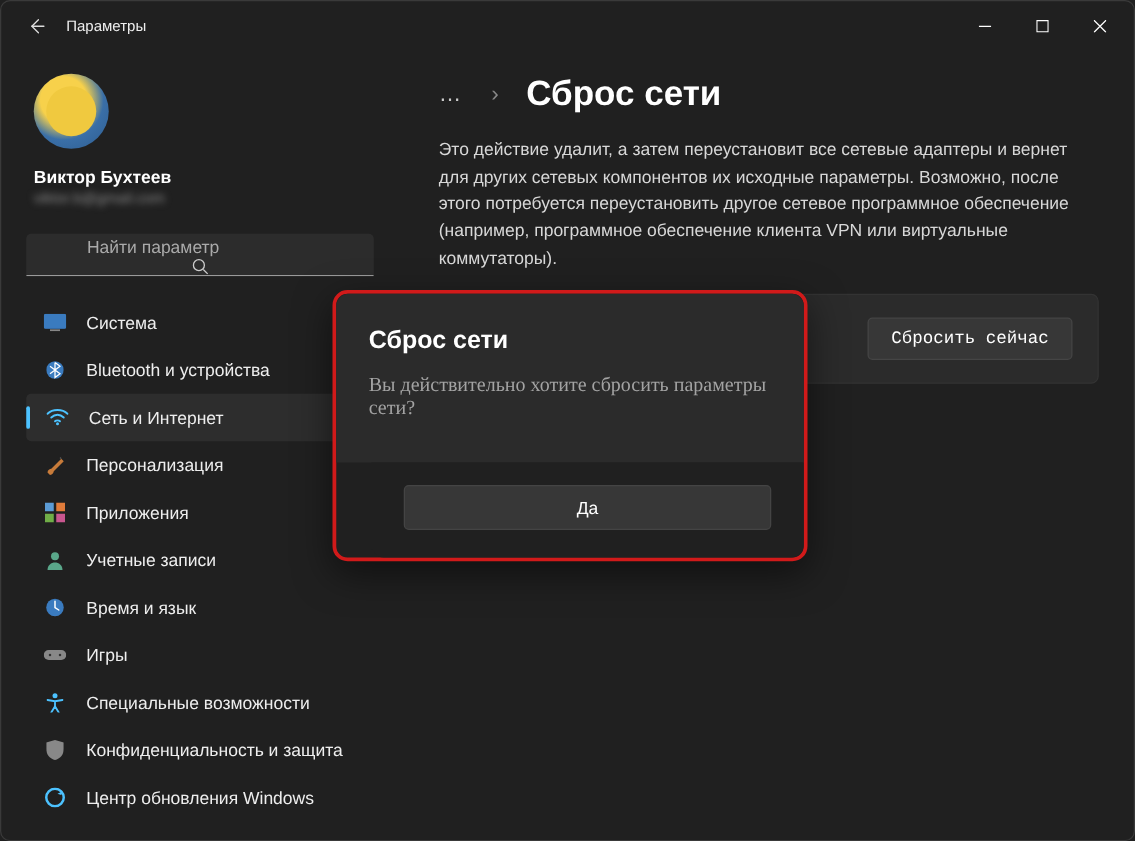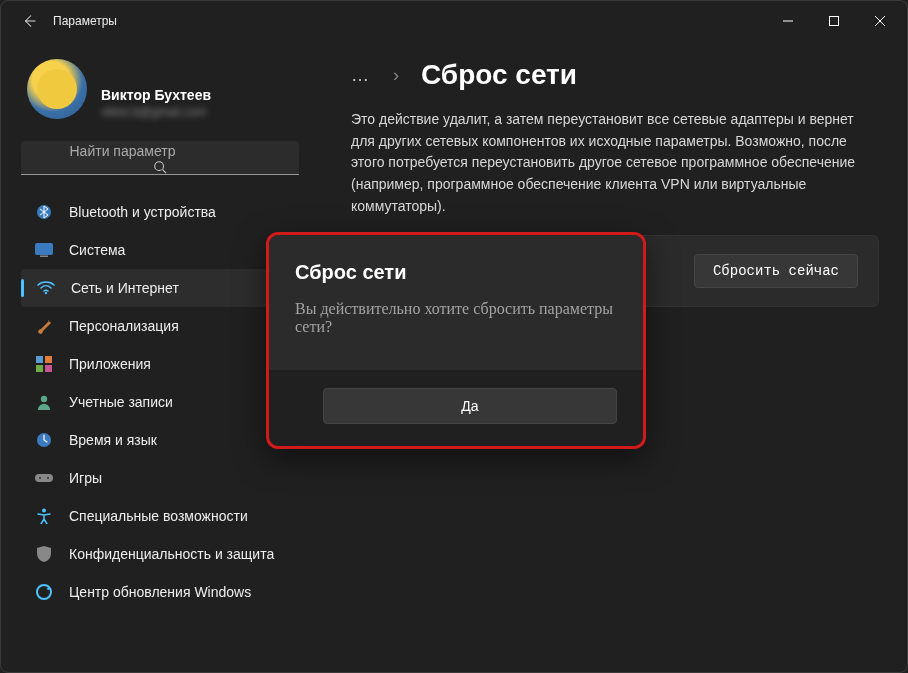--- a/index.html
+++ b/index.html
@@ -5,21 +5,21 @@
 * { margin: 0; padding: 0; box-sizing: border-box; font-family: "Segoe UI", sans-serif; }
 body { background: #202020; width: 908px; height: 673px; overflow: hidden; position: relative; }
 .window { width: 100%; height: 100%; background: #202020; border: 1px solid #3a3a3a; border-radius: 8px; display: flex; flex-direction: column; }
 .titlebar { height: 40px; display: flex; align-items: center; padding: 0 4px 0 14px; color: #fff; }
 .back-btn { width: 28px; height: 28px; display: flex; align-items: center; justify-content: center; color: #ddd; margin-right: 10px; }
 .title { font-size: 12px; color: #eee; flex: 1; }
 .win-controls { display: flex; }
 .win-btn { width: 46px; height: 32px; display: flex; align-items: center; justify-content: center; color: #fff; }
 .body { flex: 1; display: flex; padding: 0 10px; }
 .sidebar { width: 300px; padding: 10px 6px 10px 10px; }
-.profile { display: flex; align-items: flex-end; padding: 8px 6px 18px 6px; gap: 14px; }
+.profile { display: flex; align-items: flex-start; padding: 8px 6px 18px 6px; gap: 14px; flex-direction: column; }
 .avatar { width: 60px; height: 60px; border-radius: 50%; background: radial-gradient(circle at 40% 35%, #f7d14b 0%, #f7d14b 35%, #3a6fa7 60%, #2d5c8f 100%); display:flex; align-items:center; justify-content:center; overflow:hidden; }
 .avatar-inner { width:40px; height:40px; border-radius:50%; background:#f0c93f; position:relative; }
 .profile-text .name { color: #fff; font-size: 14px; font-weight: 600; }
 .profile-text .email { color: #888; font-size: 12px; filter: blur(3px); margin-top:2px; }
 .search { margin: 4px 6px 18px 0; background: #2c2c2c; border-bottom: 1px solid #9a9a9a; border-radius: 4px 4px 0 0; height: 34px; display: flex; align-items: center; padding: 0 12px; flex-direction: column; }
 .search input { background: transparent; border: none; outline: none; color: #ccc; flex: 1; font-size: 14px; }
 .search input::placeholder { color: #aaa; }
 .search .icon { color: #ccc; }
 .nav { list-style: none; }
 .nav-item { display: flex; align-items: center; gap: 16px; padding: 10px 14px; color: #eee; font-size: 14px; border-radius: 4px; position: relative; }
@@ -91,35 +91,35 @@
         <span class="icon">
             <svg width="14" height="14" viewBox="0 0 16 16">
               <circle cx="7" cy="7" r="5" stroke="#ccc" fill="none" stroke-width="1.2"></circle>
               <path d="M11 11l4 4" stroke="#ccc" stroke-width="1.2"></path>
             </svg>
           </span>
       </div>
       <ul class="nav">
         <li class="nav-item">
           <span class="nav-icon">
-              <svg width="14" height="16" viewBox="0 0 14 16">
-                <circle cx="7" cy="8" r="7" fill="#3a7bbf"></circle>
-                <path d="M7 2v12l4-3-8-6m0 6l8-6-4-3" stroke="#fff" stroke-width="1" fill="none"></path>
-              </svg>
-            </span>
-          <span>Bluetooth и устройства</span>
-        </li>
-        <li class="nav-item">
-          <span class="nav-icon">
               <svg width="18" height="14" viewBox="0 0 18 14">
                 <rect x="0.5" y="0.5" width="17" height="11" rx="1" fill="#3a7bbf" stroke="#3a7bbf"></rect>
                 <rect x="5" y="12.5" width="8" height="1.5" fill="#888"></rect>
               </svg>
             </span>
           <span>Система</span>
+        </li>
+        <li class="nav-item">
+          <span class="nav-icon">
+              <svg width="14" height="16" viewBox="0 0 14 16">
+                <circle cx="7" cy="8" r="7" fill="#3a7bbf"></circle>
+                <path d="M7 2v12l4-3-8-6m0 6l8-6-4-3" stroke="#fff" stroke-width="1" fill="none"></path>
+              </svg>
+            </span>
+          <span>Bluetooth и устройства</span>
         </li>
         <li class="nav-item active">
           <span class="nav-icon">
               <svg width="18" height="14" viewBox="0 0 18 14">
                 <path d="M1 4c4-4 12-4 16 0M4 7c3-3 7-3 10 0M7 10c1-1 3-1 4 0" stroke="#4cc2ff" stroke-width="1.5" fill="none" stroke-linecap="round"></path>
                 <circle cx="9" cy="12" r="1.2" fill="#4cc2ff"></circle>
               </svg>
             </span>
           <span>Сеть и Интернет</span>
         </li>

